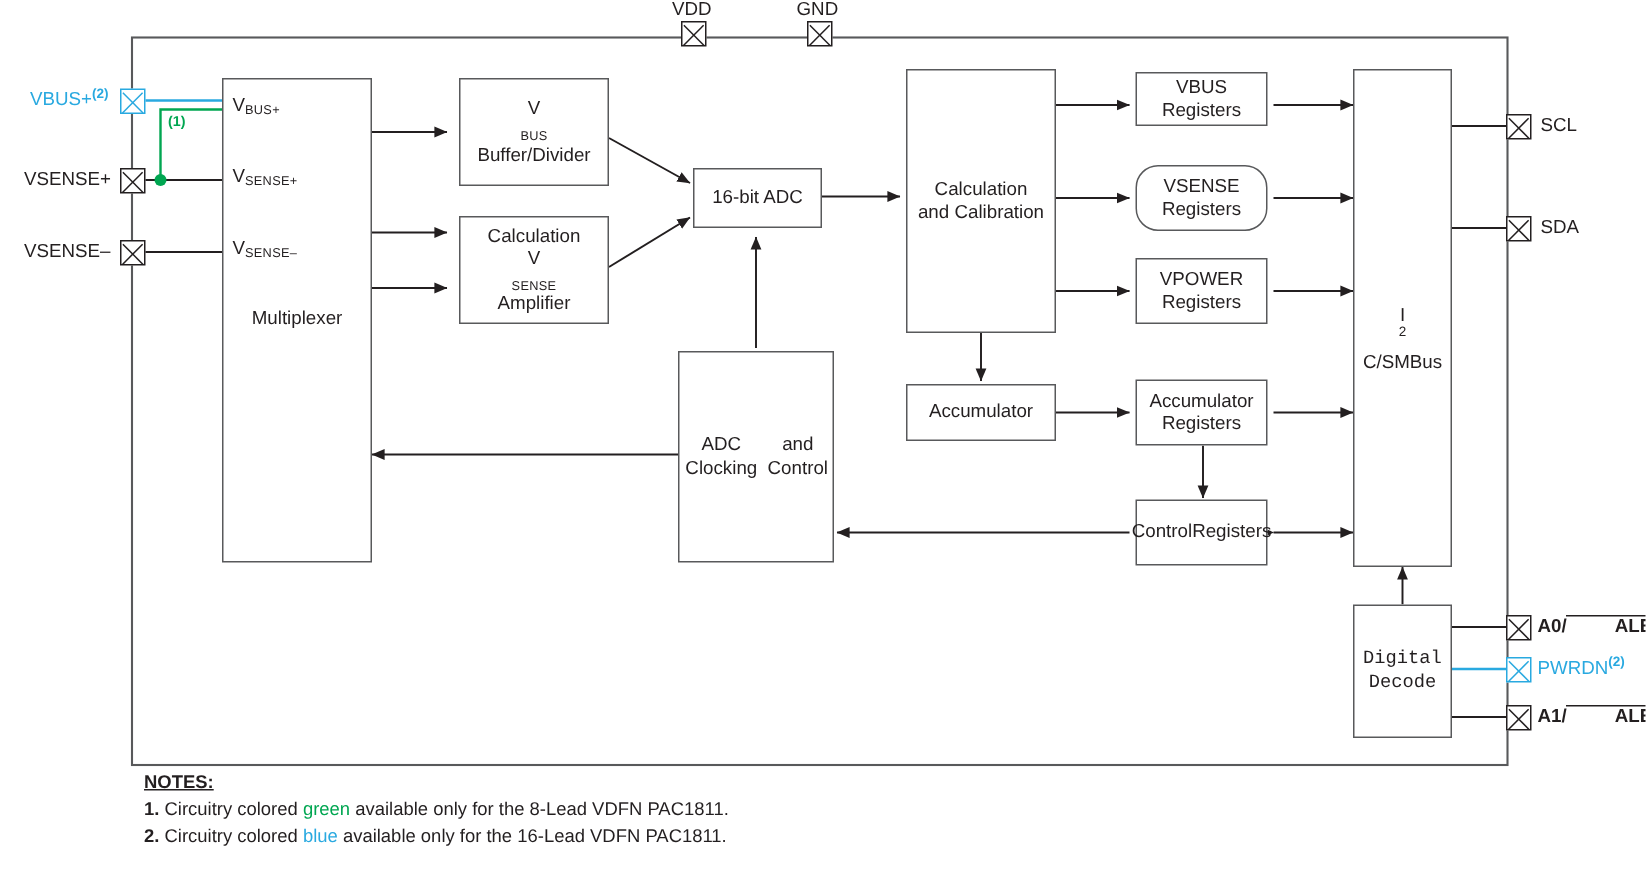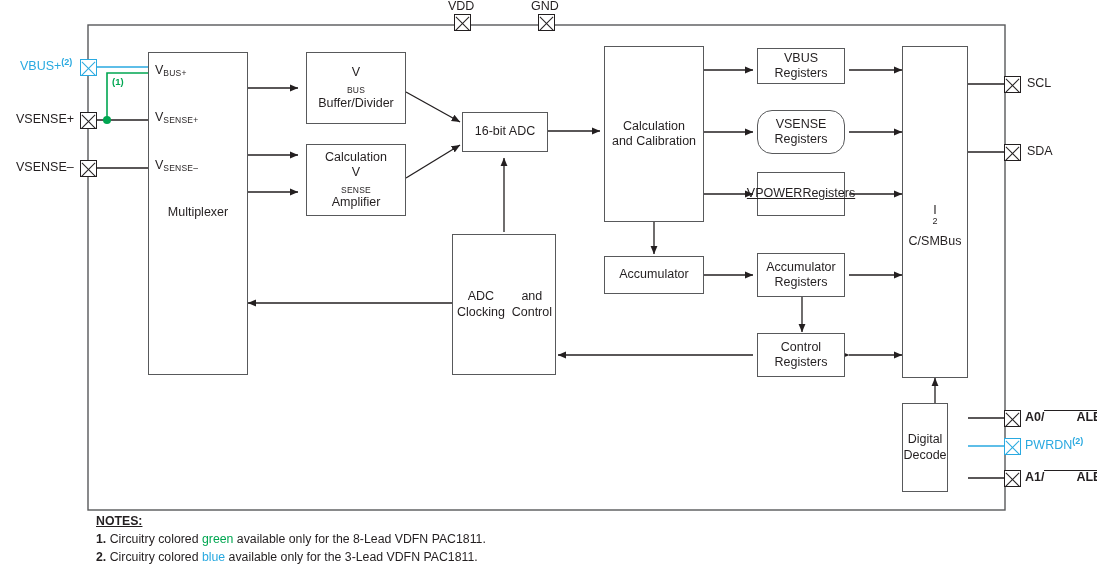--- a/index.html
+++ b/index.html
@@ -192,40 +192,40 @@
   <div class="blk" style="left:757px;top:48px;width:88px;height:36px;flex-direction:column;">
     <span>VBUS</span>
     <span>Registers</span>
   </div>
 
   <div class="blk" style="left:757px;top:110px;width:88px;height:44px;flex-direction:column;border-radius:15px;">
     <span>VSENSE</span>
     <span>Registers</span>
   </div>
 
-  <div class="blk" style="left:757px;top:172px;width:88px;height:44px;text-decoration:underline;">
+  <div class="blk" style="left:757px;top:172px;width:88px;height:44px;flex-direction:column;">
     <span>VPOWER</span>
     <span>Registers</span>
   </div>
 
   <div class="blk" style="left:757px;top:253px;width:88px;height:44px;flex-direction:column;">
     <span>Accumulator</span>
     <span>Registers</span>
   </div>
 
-  <div class="blk" style="left:757px;top:333px;width:88px;height:44px;flex-direction:column;">
+  <div class="blk" style="left:757px;top:333px;width:88px;height:44px;flex-direction:row;">
     <span>Control</span>
     <span>Registers</span>
   </div>
 
   <div class="blk" style="left:902px;top:46px;width:66px;height:332px;">
     <span style="position:absolute;left:0;right:0;top:156px;"><span>I</span><sup style="font-weight:normal;">2</sup><span>C/SMBus</span></span>
   </div>
 
-  <div class="blk" style="left:902px;top:403px;width:46px;height:89px;flex-direction:column;">
+  <div class="blk" style="left:902px;top:403px;width:66px;height:89px;flex-direction:column;font-family:Liberation Mono, monospace;">
     <span>Digital</span>
     <span>Decode</span>
   </div>
 
   <div class="pin" style="left:1004px;top:76px;">
       <i></i>
     </div>
   <div class="portlbl" style="left:1027px;top:76px;">SCL</div>
 
   <div class="pin" style="left:1004px;top:144px;">
@@ -255,17 +255,17 @@
   </div>
 
   <div id="notes">
     <div class="hdr">NOTES:</div>
     <div class="row">
       <span class="num">1.</span>
       <span>Circuitry colored </span><span class="greentxt">green</span><span> available only for the 8-Lead VDFN PAC1811.</span>
     </div>
     <div class="row">
       <span class="num">2.</span>
-      <span>Circuitry colored </span><span class="bluetxt">blue</span><span> available only for the 3-Lead VDFN PAC1811.</span>
+      <span>Circuitry colored </span><span class="bluetxt">blue</span><span> available only for the 16-Lead VDFN PAC1811.</span>
     </div>
   </div>
 
 </div>
 
 </body></html>

